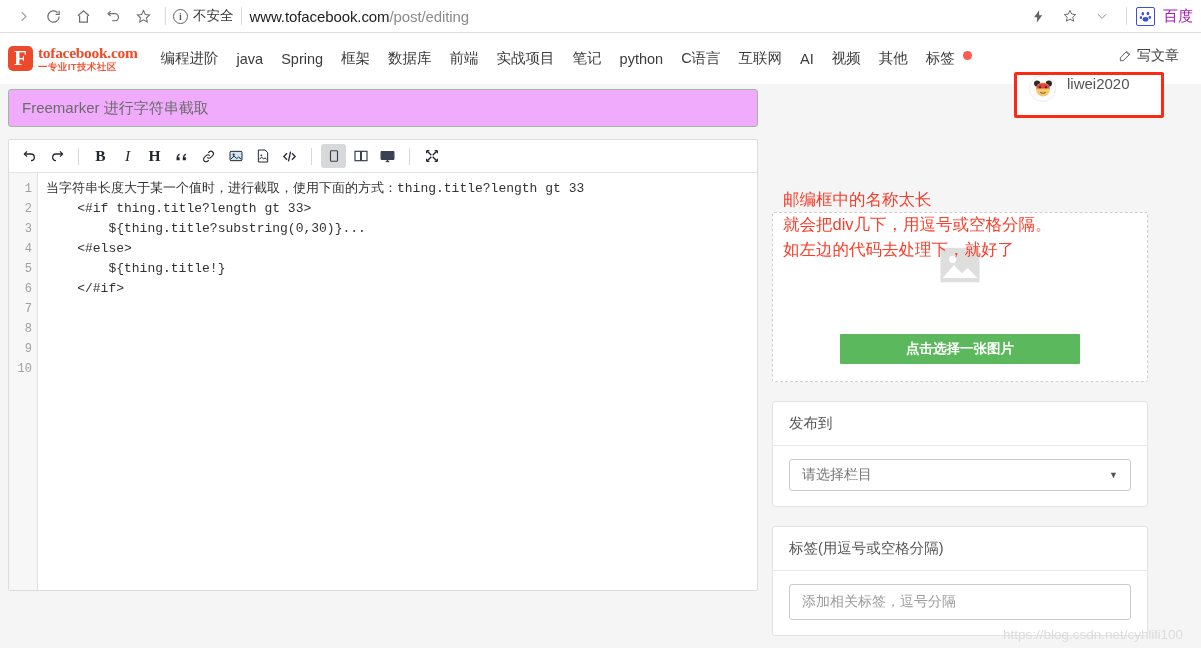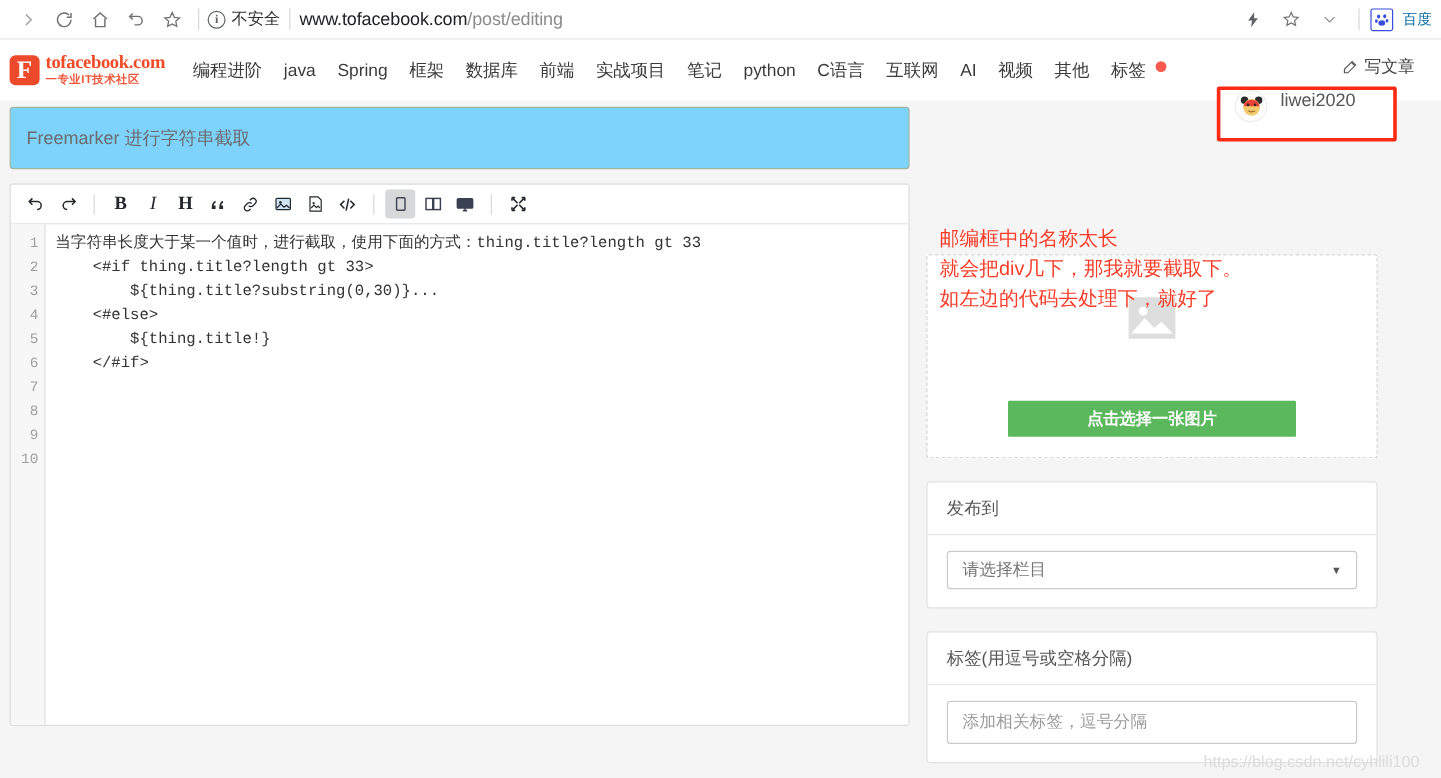--- a/index.html
+++ b/index.html
@@ -40,21 +40,21 @@
     flex: 1; font-size: 15px; color: #202124;
     padding-left: 1px; white-space: nowrap; letter-spacing: -0.1px;
   }
   .urlbar .dim { color: #8b8b8b; }
   .right-tools { display: flex; align-items: center; gap: 2px; }
   .baidu-box {
     width: 19px; height: 19px; border: 1.5px solid #3a4ee0;
     border-radius: 2px; display: flex; align-items: center;
     justify-content: center; margin-right: 6px;
   }
-  .baidu-label { font-size: 12px; color: #0369a1; }
+  .baidu-label { font-size: 15px; color: #a21caf; }
 
   
   .site-header {
     height: 51px; background: #fff;
     display: flex; align-items: center; padding: 0 10px 0 8px;
     position: relative;
   }
   .logo { display: flex; align-items: center; gap: 5px; margin-right: 14px; }
   .logo-mark {
     width: 25px; height: 25px; background: #ec4a2a; border-radius: 5px;
@@ -91,21 +91,21 @@
   }
 
   
   .page-body { position: relative; height: 564px; background: #f5f5f5; }
 
   
   .editor-col {
     position: absolute; left: 8px; top: 5px; width: 750px;
   }
   .title-input {
-    height: 52px; background: #7dd3fc;
+    height: 38px; background: #f0abfc;
     border: 1px solid #9fb89f; border-radius: 3px;
     display: flex; align-items: center; padding: 0 13px;
     font-size: 15px; color: #6b6b6b;
   }
   .editor-shell {
     margin-top: 12px; background: #fff;
     border: 1px solid #dcdcdc; border-radius: 2px;
     height: 452px; display: flex; flex-direction: column;
   }
   .editor-toolbar {
@@ -444,21 +444,21 @@
     <div class="panel">
       <div class="panel-head">标签(用逗号或空格分隔)</div>
       <div class="panel-body">
         <div class="text-input">添加相关标签，逗号分隔</div>
       </div>
     </div>
 
   </div>
 
   <div class="anno-text">邮编框中的名称太长
-就会把div几下，那我就要截取下。
+就会把div几下，用逗号或空格分隔。
 如左边的代码去处理下，就好了</div>
 
   <div class="watermark">https://blog.csdn.net/cyhlili100</div>
 </div>
 
 <div class="anno-box">
   <div class="avatar">
     <svg width="22" height="22" viewBox="0 0 24 24">
       <circle cx="5.6" cy="6" r="3.4" fill="#2b2b2b"></circle>
       <circle cx="18.4" cy="6" r="3.4" fill="#2b2b2b"></circle>

